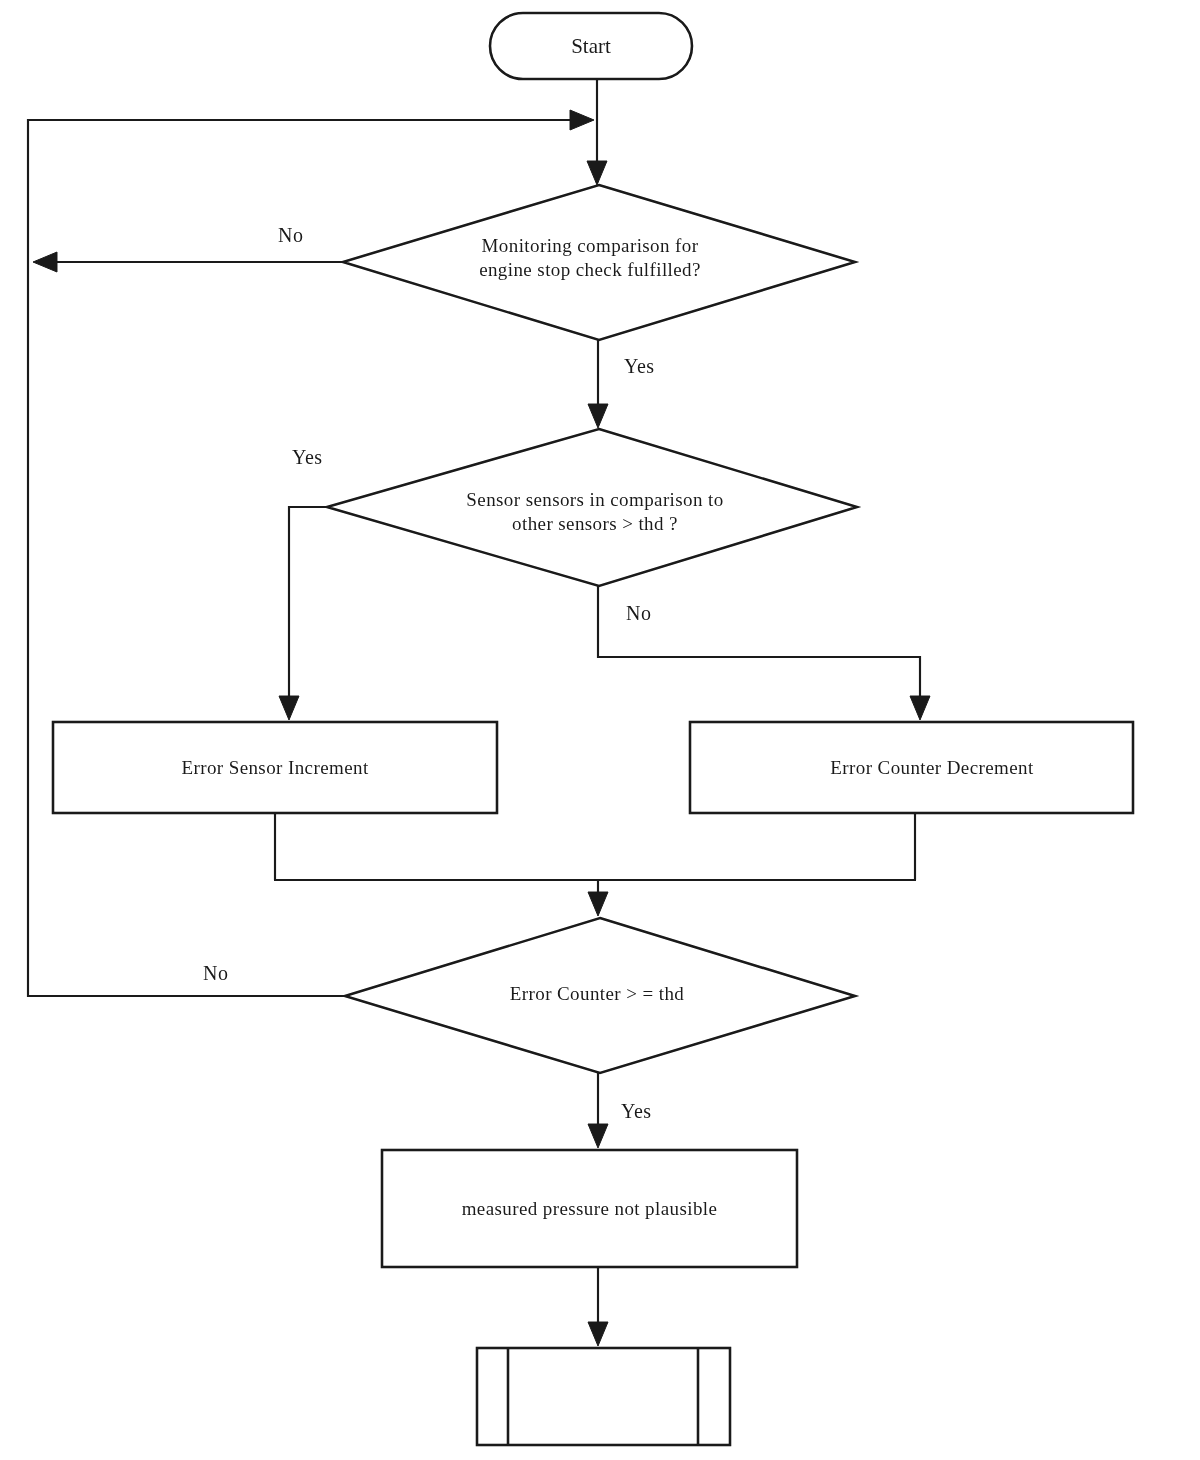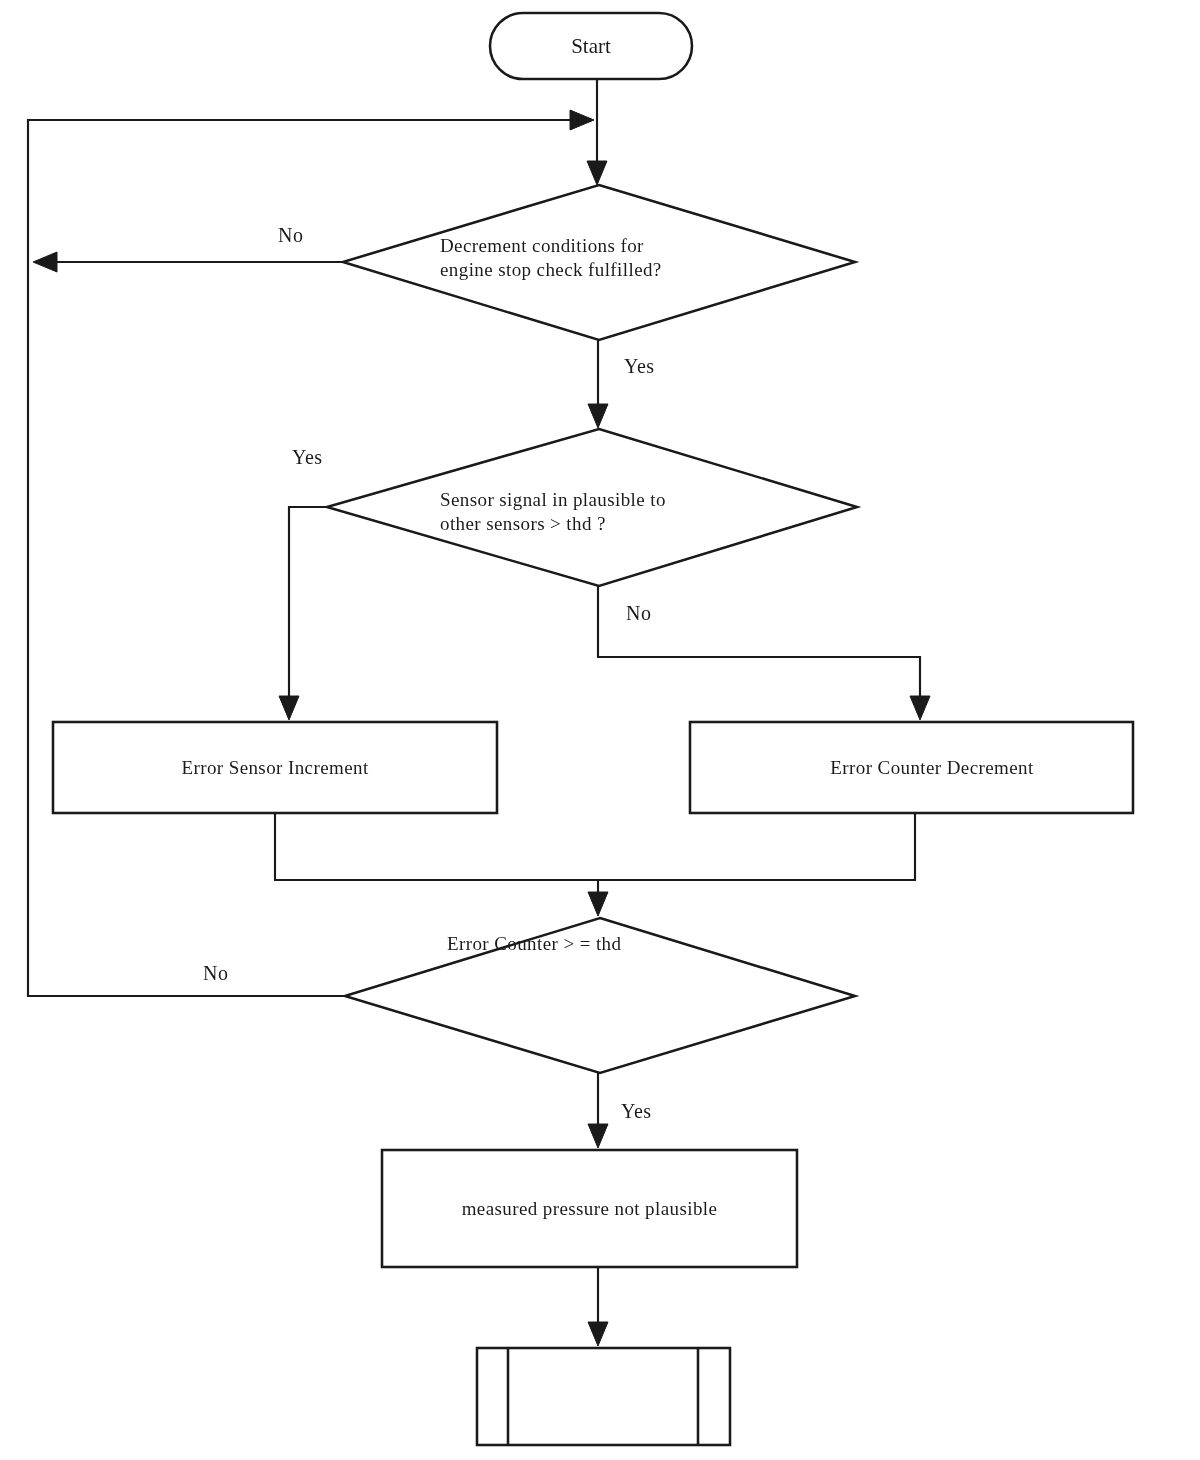--- a/index.html
+++ b/index.html
@@ -7,21 +7,21 @@
     position:relative;width:1200px;height:1460px;background:#ffffff;
     font-family:"Liberation Serif","DejaVu Serif",serif;color:#1f1f1f;
     filter:blur(0.35px) contrast(1.05);
     overflow:hidden;
   }
   svg.shapes{position:absolute;left:0;top:0;}
   svg.shapes *{stroke:#1f1f1f;}
   .node-shape{fill:none;stroke-width:2.6px;}
   .edge{stroke-width:2.2px;fill:none;}
   .arrow{fill:#1f1f1f;stroke:none;}
-  .label{position:absolute;color:#1f1f1f;}
+  .label{position:absolute;color:#1f1f1f;text-align:center;}
   .center-label{display:flex;align-items:center;justify-content:center;text-align:left;}
   .node-text{font-size:19px;line-height:24px;letter-spacing:0.4px;}
   .edge-text{font-size:20px;letter-spacing:0.5px;}
   .start-text{font-size:21px;}
 </style>
 </head>
 <body>
 
 <div class="canvas">
 
@@ -66,34 +66,34 @@
       <rect class="node-shape" x="382" y="1150" width="415" height="117"></rect>
       <rect class="node-shape" x="477" y="1348" width="253" height="97"></rect>
       <line class="node-shape" x1="508" y1="1349" x2="508" y2="1444"></line>
       <line class="node-shape" x1="698" y1="1349" x2="698" y2="1444"></line>
     </g>
   </svg>
 
   <div class="label center-label start-text" style="left:490px;top:13px;width:202px;height:66px;">Start</div>
 
   <div class="label node-text" style="left:440px;top:234px;width:300px;">
-    <span>Decrement conditions for</span><br>
+    <span>Monitoring comparison for</span><br>
     <span>engine stop check fulfilled?</span>
   </div>
 
   <div class="label node-text" style="left:440px;top:488px;width:310px;">
-    <span>Sensor signal in plausible to</span><br>
+    <span>Sensor sensors in comparison to</span><br>
     <span>other sensors &gt; thd ?</span>
   </div>
 
   <div class="label center-label node-text" style="left:53px;top:722px;width:444px;height:91px;">Error Sensor Increment</div>
 
   <div class="label center-label node-text" style="left:690px;top:722px;width:484px;height:91px;">Error Counter Decrement</div>
 
-  <div class="label node-text" style="left:447px;top:932px;width:300px;">Error Counter &gt; = thd</div>
+  <div class="label node-text" style="left:447px;top:982px;width:300px;">Error Counter &gt; = thd</div>
 
   <div class="label center-label node-text" style="left:382px;top:1150px;width:415px;height:117px;">measured pressure not plausible</div>
 
 
   <div class="label edge-text" style="left:278px;top:224px;">No</div>
   <div class="label edge-text" style="left:624px;top:355px;">Yes</div>
   <div class="label edge-text" style="left:292px;top:446px;">Yes</div>
   <div class="label edge-text" style="left:626px;top:602px;">No</div>
   <div class="label edge-text" style="left:203px;top:962px;">No</div>
   <div class="label edge-text" style="left:621px;top:1100px;">Yes</div>

